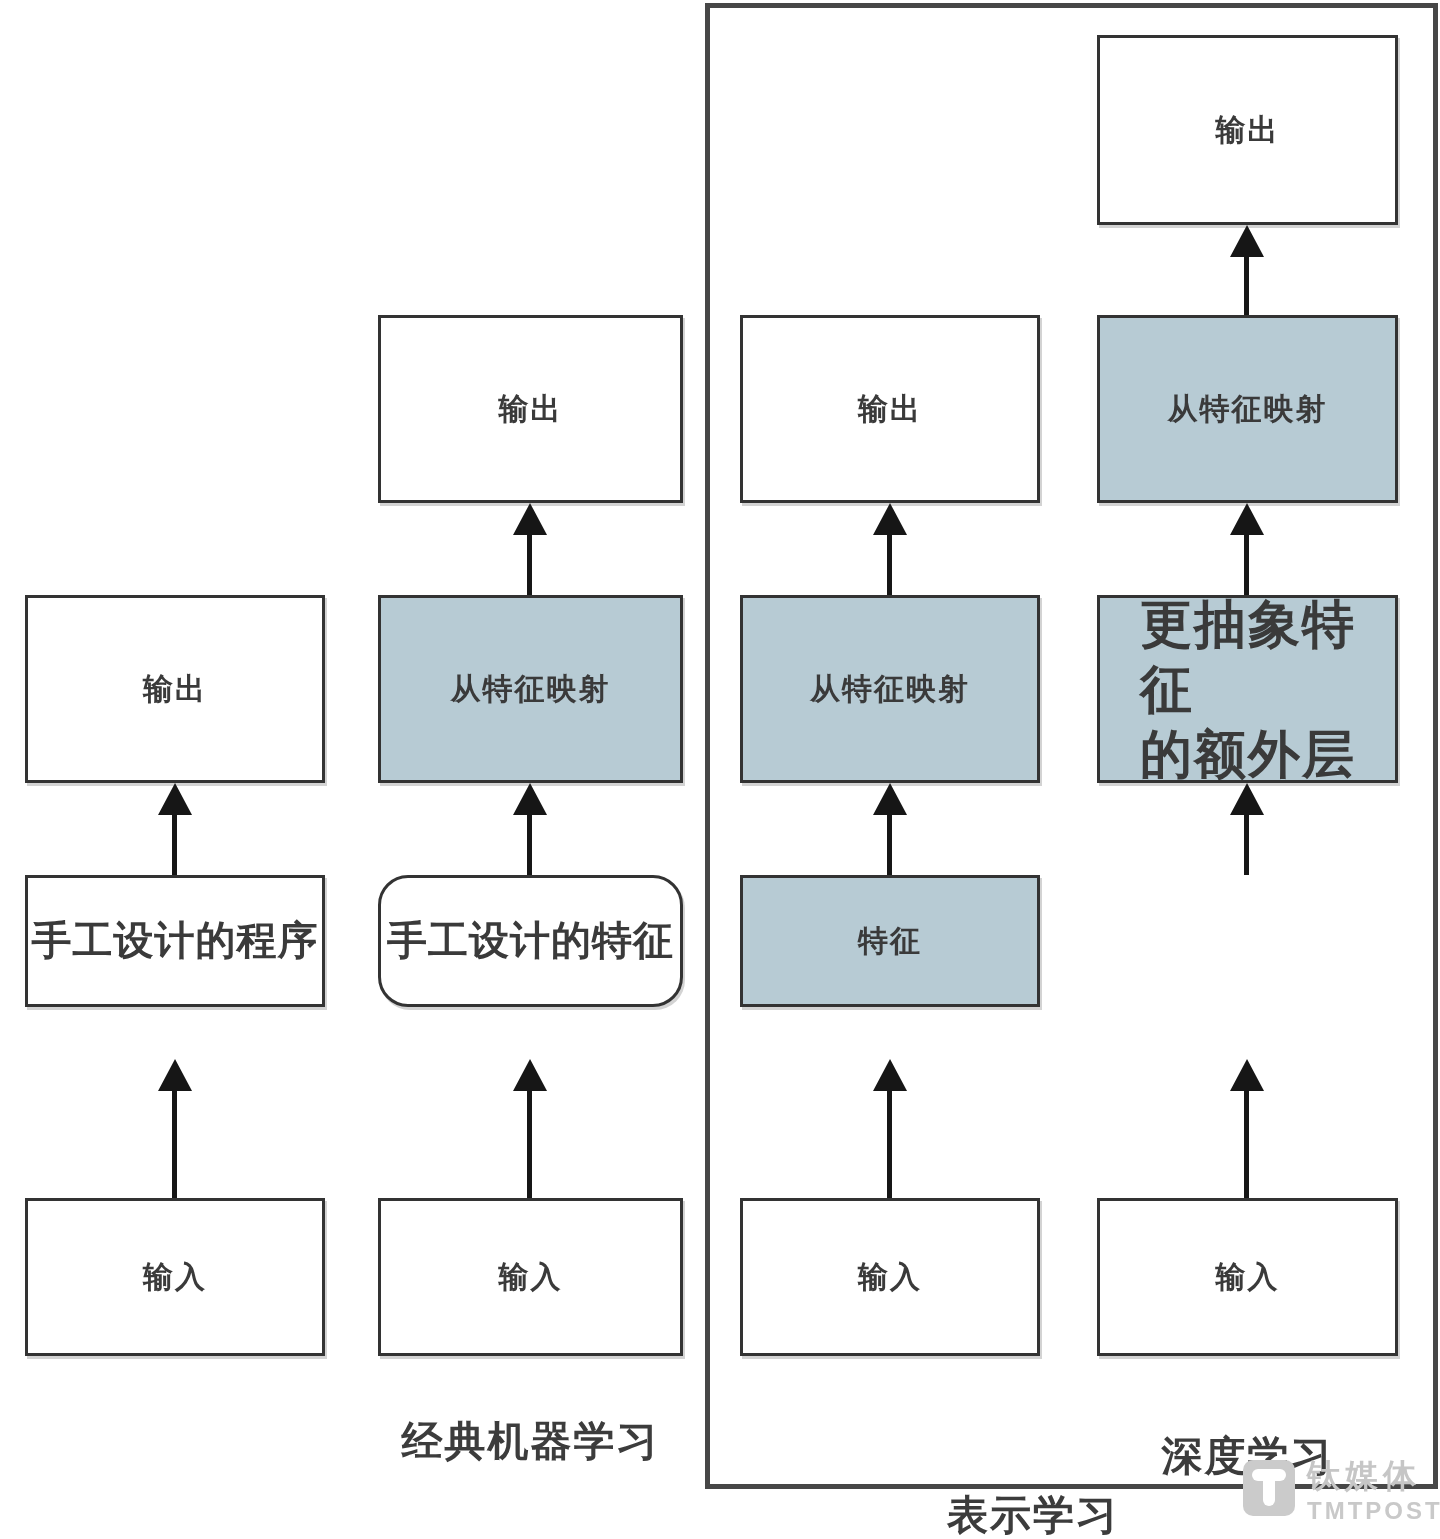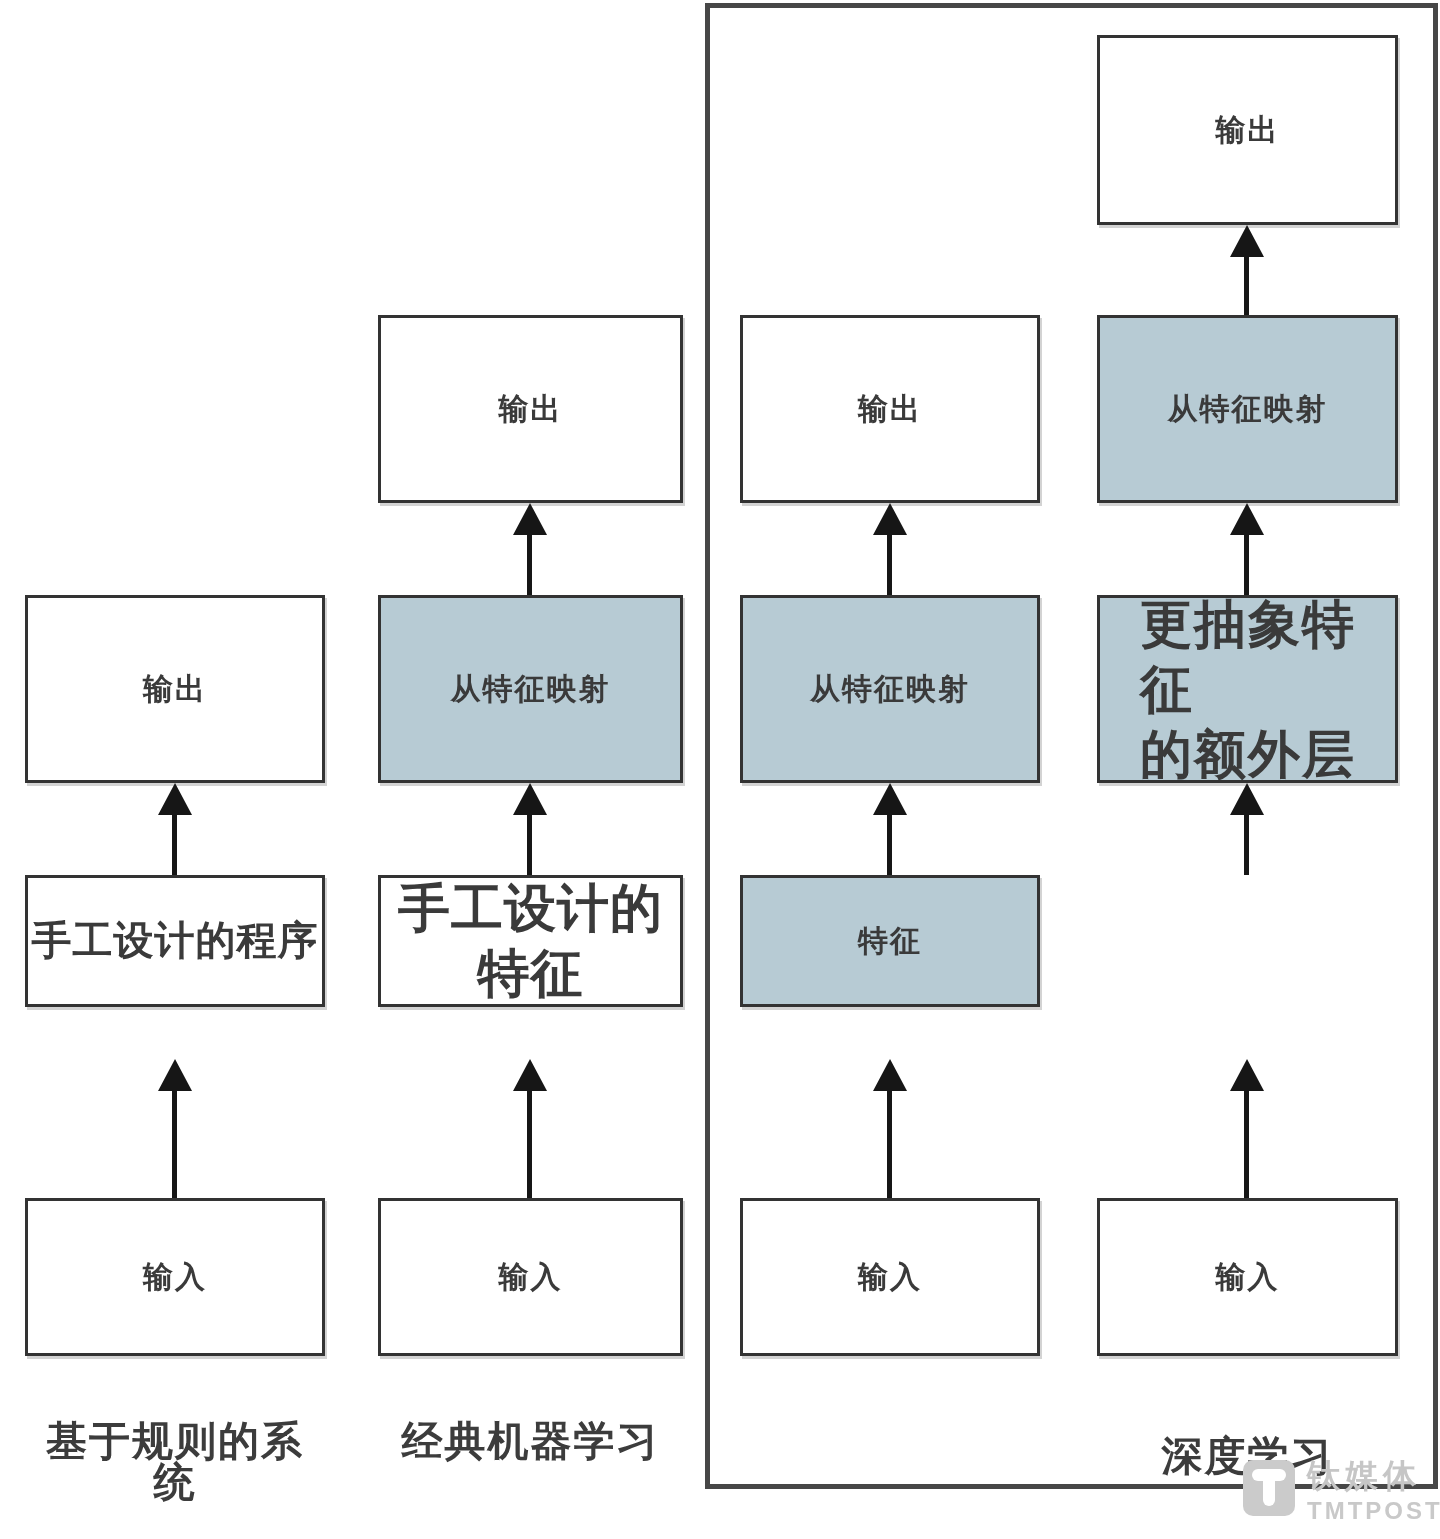--- a/index.html
+++ b/index.html
@@ -99,21 +99,21 @@
 <div class="stage">
 
   <div class="group-frame"></div>
 
   <div class="flow-box c1 r2">输出</div>
   <div class="flow-box c1 r3" style="font-size:40px;letter-spacing:1px;">手工设计的程序</div>
   <div class="flow-box c1 r4">输入</div>
 
   <div class="flow-box c2 r1">输出</div>
   <div class="flow-box c2 r2 shaded">从特征映射</div>
-  <div class="flow-box c2 r3" style="font-size:52px;letter-spacing:1px;">手工设计的特征</div>
+  <div class="flow-box c2 r3" style="font-size:40px;letter-spacing:1px;border-radius:30px;">手工设计的特征</div>
   <div class="flow-box c2 r4">输入</div>
 
   <div class="flow-box c3 r1">输出</div>
   <div class="flow-box c3 r2 shaded">从特征映射</div>
   <div class="flow-box c3 r3 shaded">特征</div>
   <div class="flow-box c3 r4">输入</div>
 
   <div class="flow-box c4 r0">输出</div>
   <div class="flow-box c4 r1 shaded">从特征映射</div>
   <div class="flow-box c4 r2 shaded two-line" style="font-size:52px;">更抽象特征
@@ -165,23 +165,23 @@
     </div>
   <div class="arrow ax4 g23">
       <div class="head"></div>
       <div class="shaft"></div>
     </div>
   <div class="arrow ax4 g34">
       <div class="head"></div>
       <div class="shaft"></div>
     </div>
 
-  <div class="col-label lbl-c1">基于规则的系统</div>
   <div class="col-label lbl-c2">经典机器学习</div>
   <div class="col-label lbl-dl">深度学习</div>
+  <div class="col-label lbl-rl">表示学习</div>
 
   <div class="watermark">
     <div class="wm-logo"></div>
     <div class="wm-text">
       <span class="wm-cn">钛媒体</span>
       <span class="wm-en">TMTPOST</span>
     </div>
   </div>
 
 </div>

